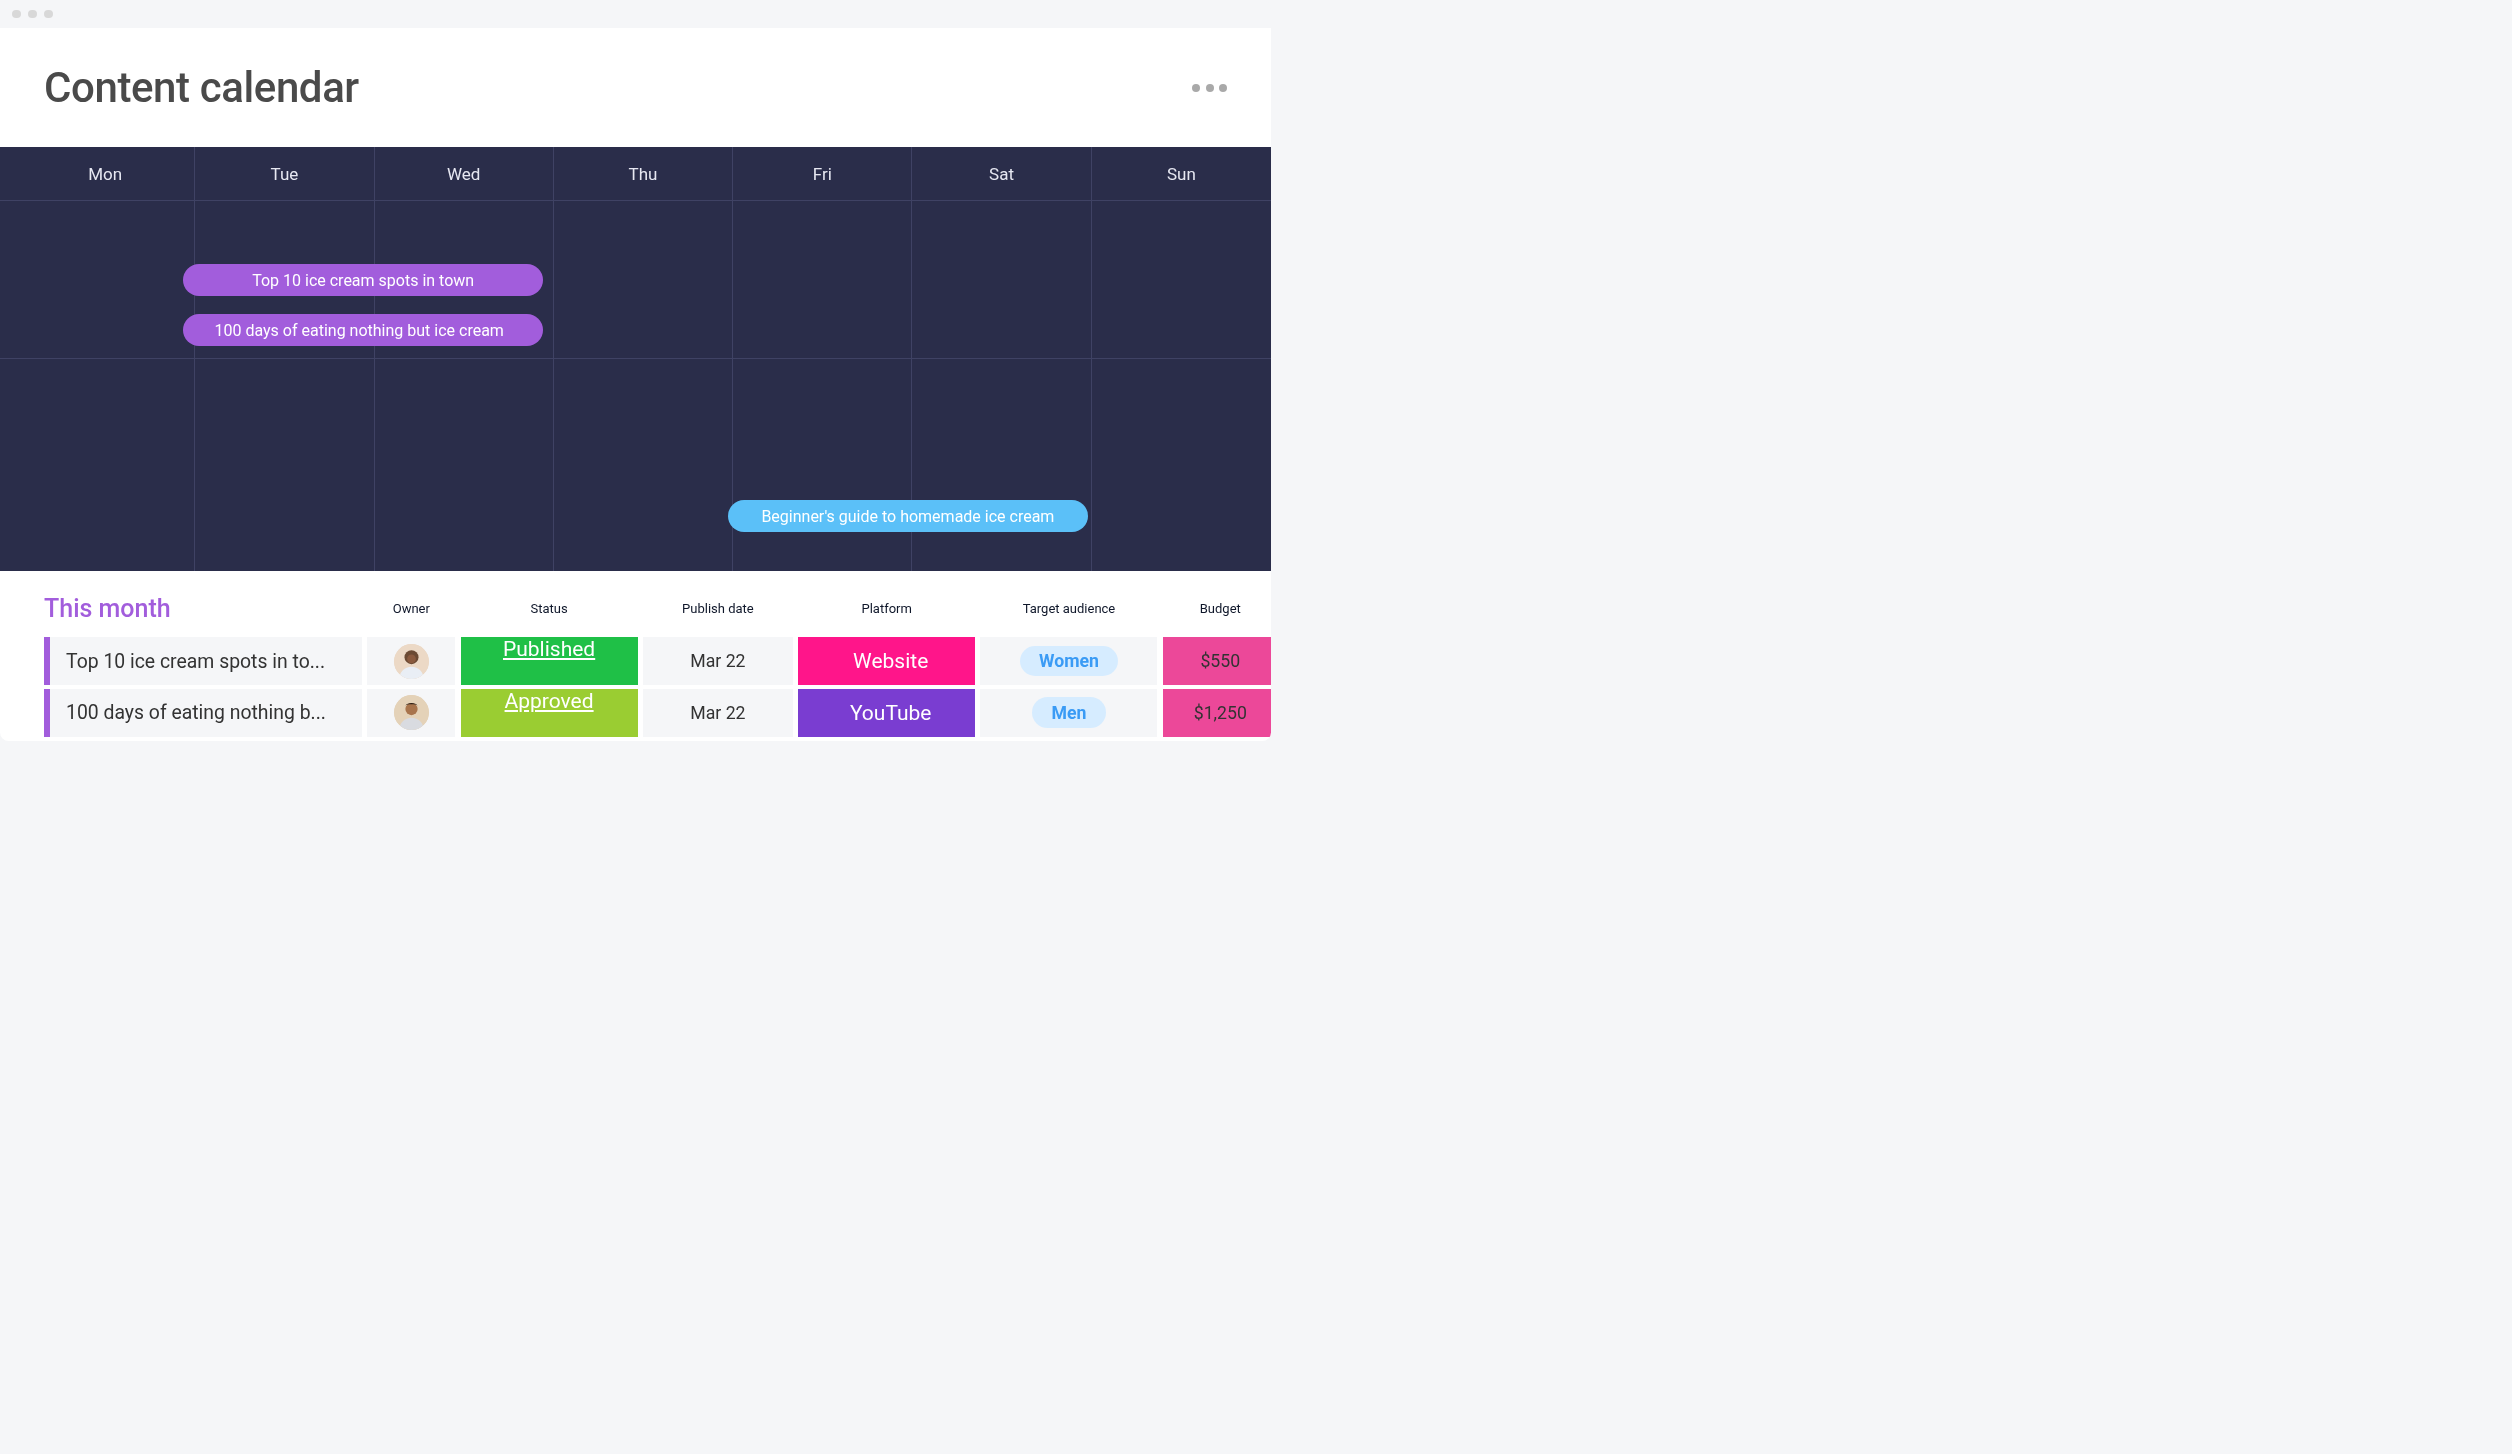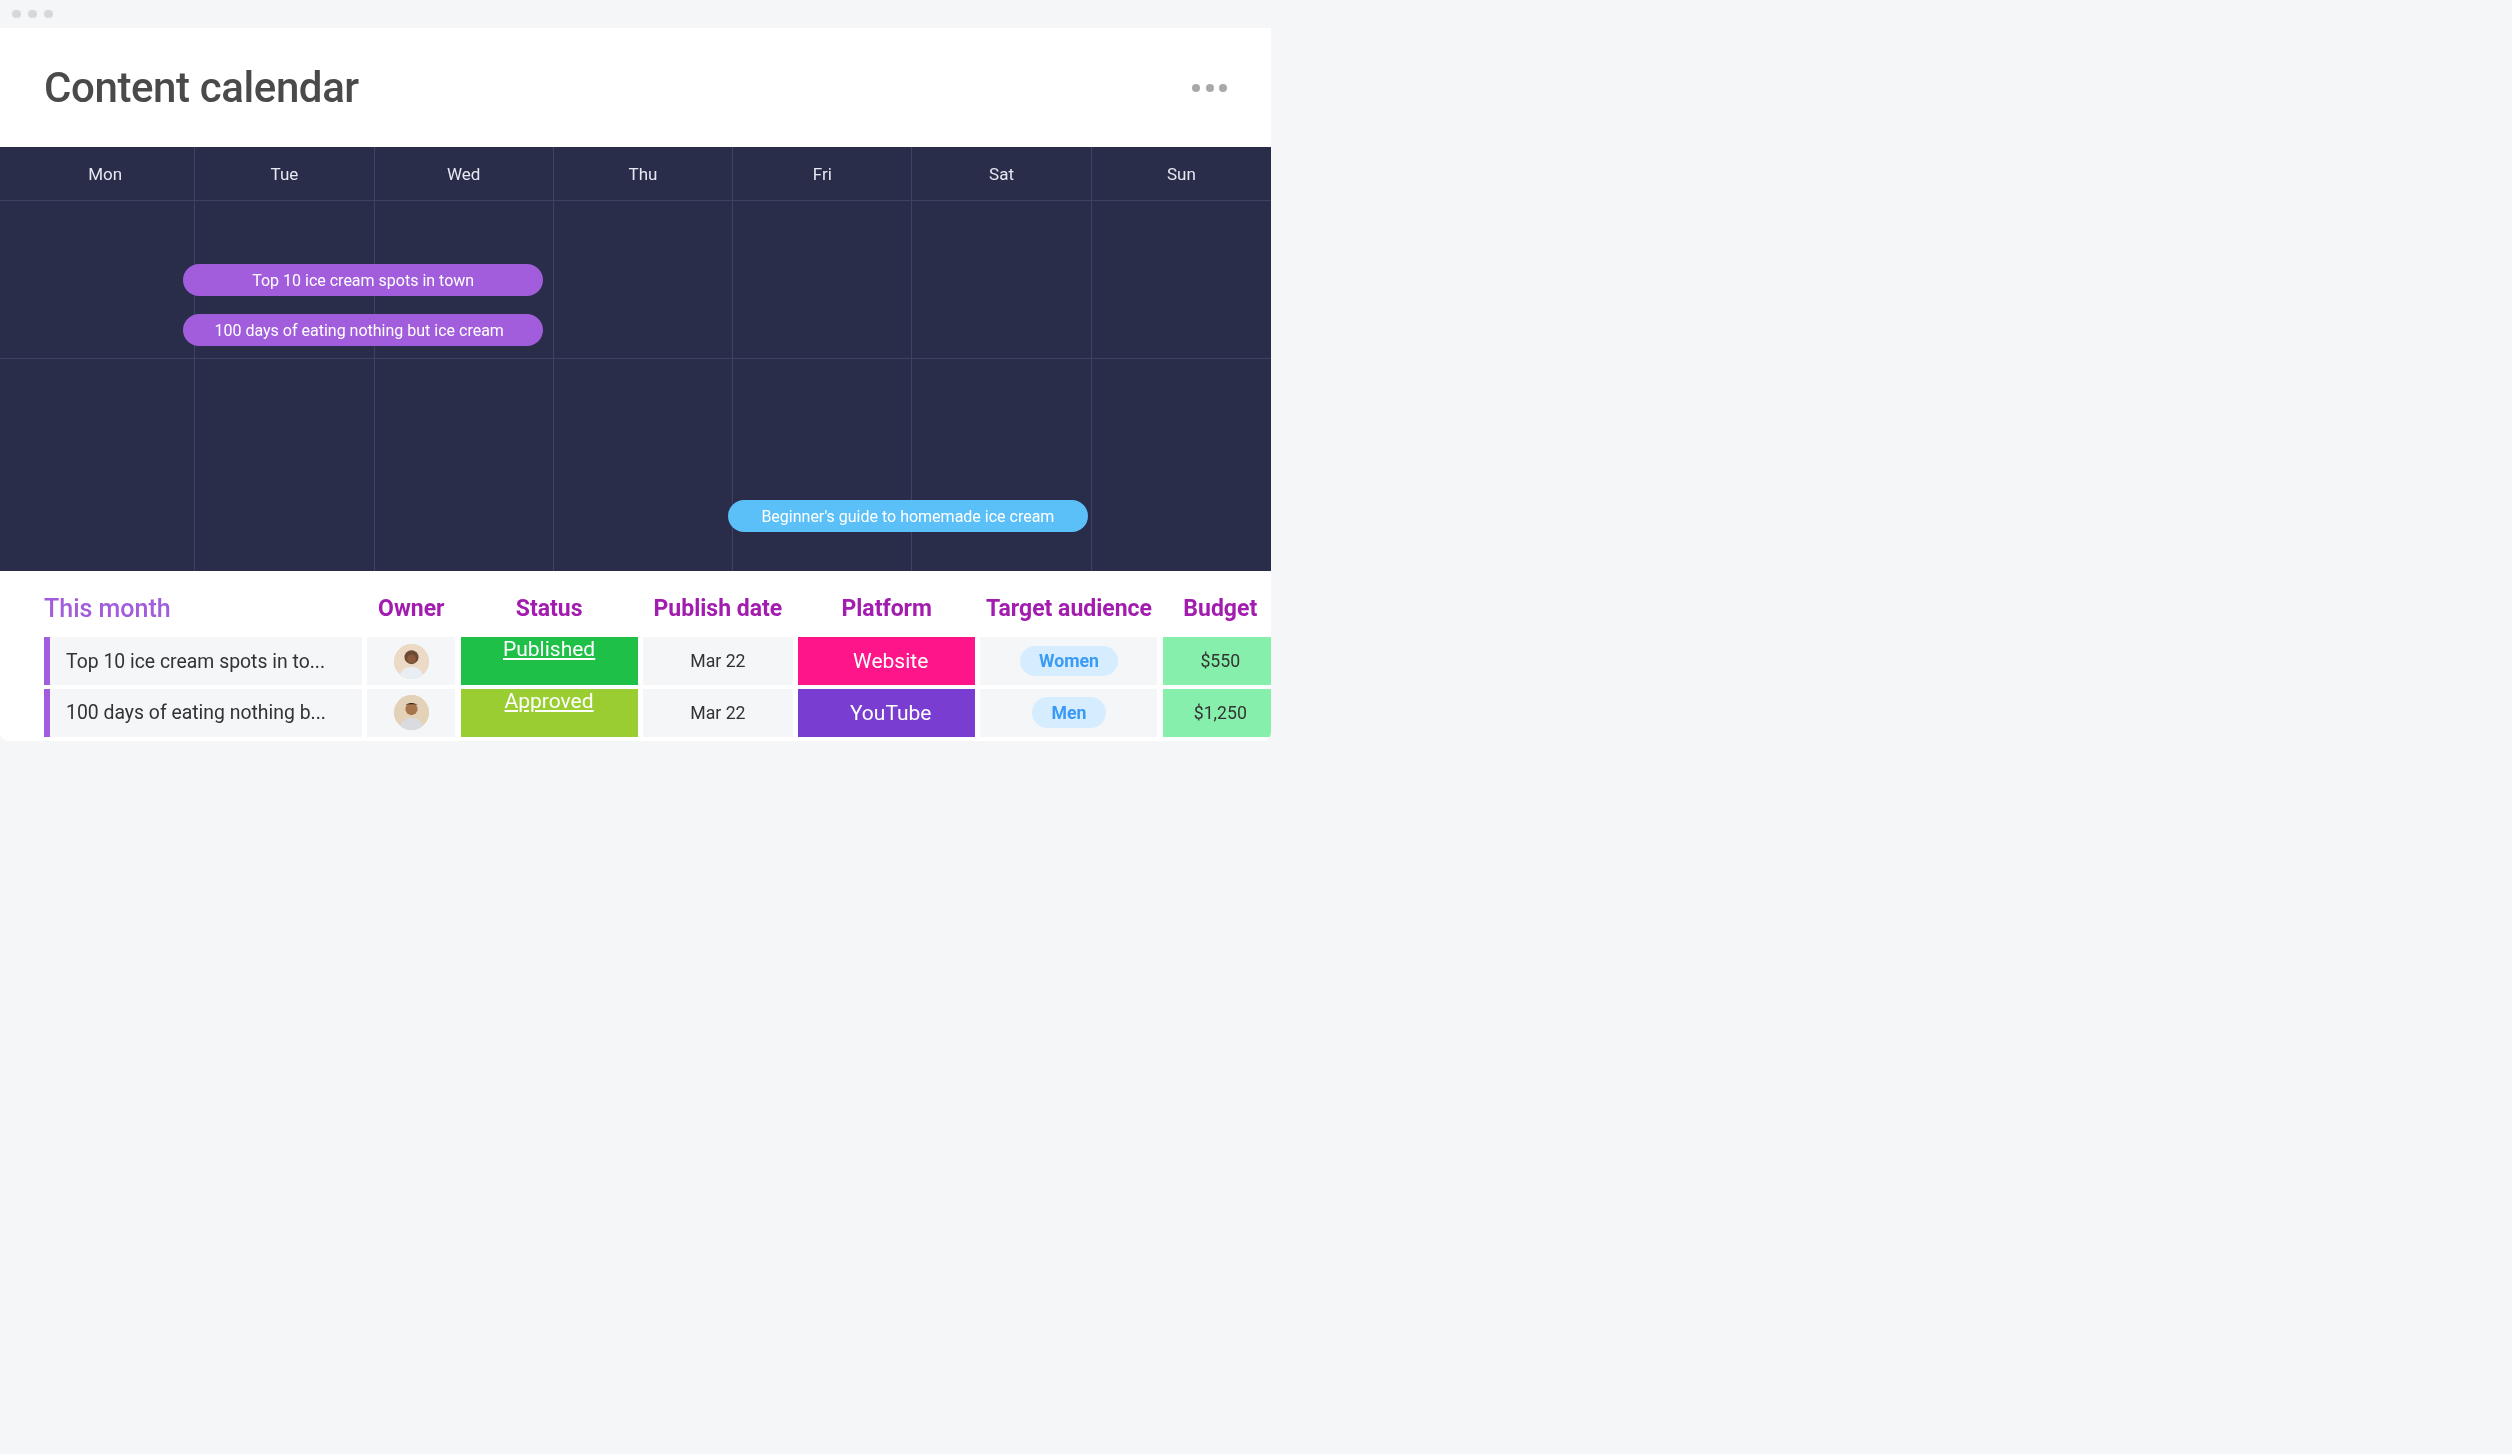--- a/index.html
+++ b/index.html
@@ -106,24 +106,24 @@
   align-items: center;
   column-gap: 5.3px;
   margin-bottom: 14px;
 }
 .group-title {
   font-size: 25px;
   font-weight: 500;
   color: #a25ddc;
 }
 .col-header {
-  font-size: 23px;
-  color: #a21caf;
+  font-size: 13px;
+  color: #0f172a;
   text-align: center;
-  font-weight: 700;
+  font-weight: 400;
 }
 .add-col {
   width: 21px;
   height: 21px;
   border-radius: 50%;
   background: #b7b9bf;
   display: flex;
   align-items: center;
   justify-content: center;
   justify-self: end;
@@ -202,21 +202,21 @@
 }
 .audience-pill {
   background:#d6ecff;
   color:#3a9bf5;
   font-size: 17.7px;
   padding: 5.3px 19.4px;
   border-radius: 17.7px;
   font-weight: bold;
 }
 .budget-cell {
-  background:#86efac;
+  background:#ec4899;
   display:flex;
   align-items:center;
   justify-content:center;
   font-size: 17.7px;
   color:#333;
 }
 .spacer-cell { background:#f5f6f8; }
 </style>
 </head>
 <body>

